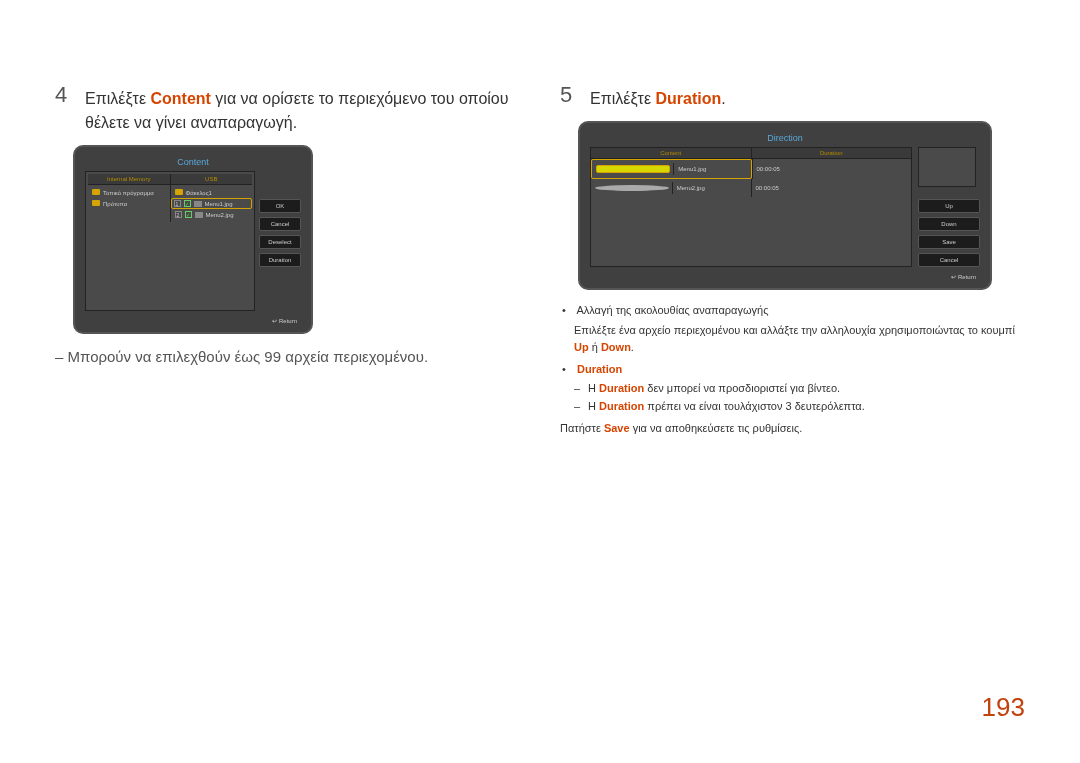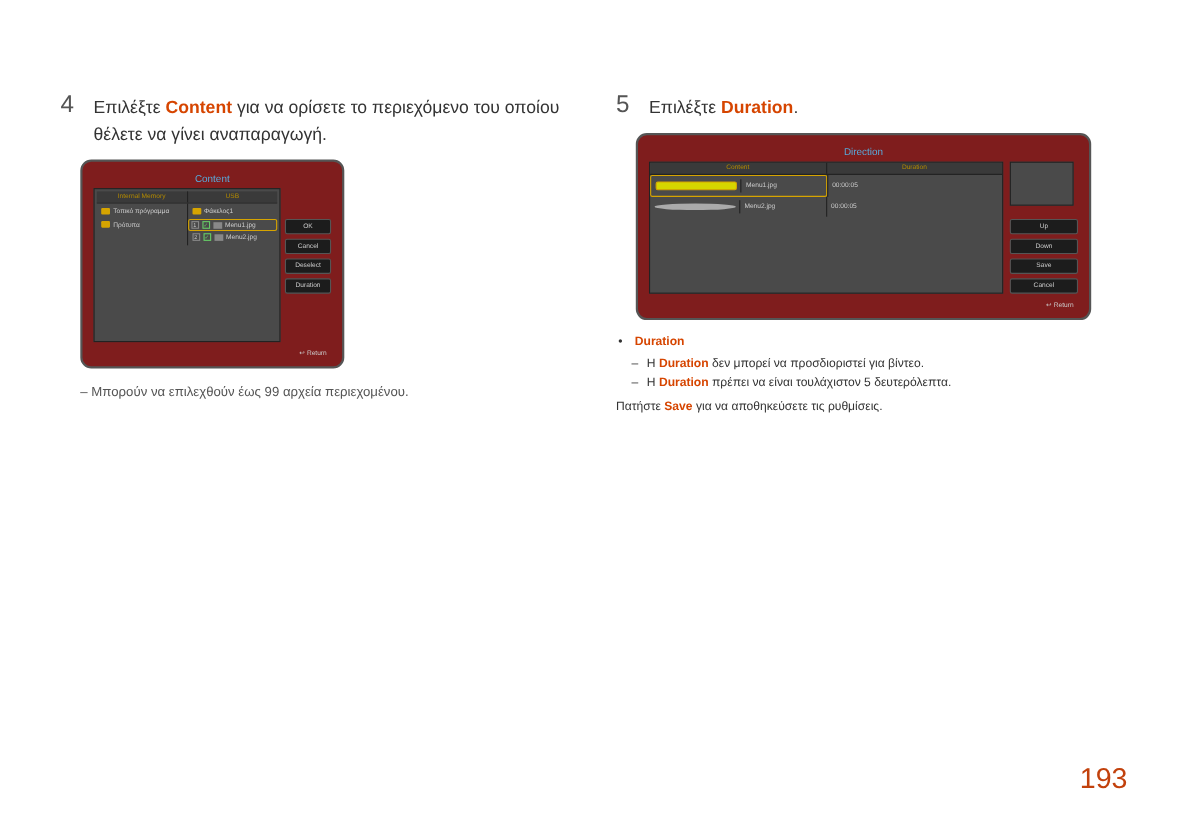--- a/index.html
+++ b/index.html
@@ -23,21 +23,21 @@
     font-size: 22px;
     font-weight: normal;
     color: #555;
     line-height: 1;
     width: 18px;
     flex-shrink: 0;
   }
   .step-text { font-size: 16px; line-height: 1.5; padding-top: 3px; }
   .red { color: #d64500; font-weight: bold; }
   .screen {
-    background: #7f1d1d;
+    background: #404040;
     border: 2px solid #555;
     border-radius: 10px;
     padding: 10px 10px 8px 10px;
     margin: 8px 0 12px 18px;
     width: 240px;
   }
   .screen-wide { width: 414px; }
   .screen-title {
     color: #59a8d8;
     text-align: center;
@@ -138,23 +138,22 @@
     display: inline-flex;
     align-items: center; justify-content: center;
   }
   .f-sel {
     border: 1px solid #d6a400;
     border-radius: 2px;
     margin: 0 -2px;
     padding: 1px 2px;
   }
   .note-dash {
-    font-size: 12px;
+    font-size: 15px;
     color: #555;
-    margin-left: 18px;
     line-height: 1.5;
   }
   .note-dash::before { content: "– "; }
   .body-text {
     font-size: 11px;
     line-height: 1.6;
     margin-top: 4px;
   }
   .bullets {
     list-style: none;
@@ -324,24 +323,30 @@
           <div class="small-btn">Save</div>
           <div class="small-btn">Cancel</div>
         </div>
       </div>
       <div class="return-row"><span>Return</span></div>
     </div>
 
 
     <ul class="bullets">
       <li>
+        <span>Αλλαγή της ακολουθίας αναπαραγωγής</span>
+        <div style="padding-left:0px; margin-top:2px;">
+          <span>Επιλέξτε ένα αρχείο περιεχομένου και αλλάξτε την αλληλουχία χρησιμοποιώντας το κουμπί </span><span class="red">Up</span><span> ή </span><span class="red">Down</span><span>.</span>
+        </div>
+      </li>
+      <li>
         <span class="red">Duration</span>
         <ul class="sub">
           <li><span>Η </span><span class="red">Duration</span><span> δεν μπορεί να προσδιοριστεί για βίντεο.</span></li>
-          <li><span>Η </span><span class="red">Duration</span><span> πρέπει να είναι τουλάχιστον 5 δευτερόλεπτα.</span></li>
+          <li><span>Η </span><span class="red">Duration</span><span> πρέπει να είναι τουλάχιστον 3 δευτερόλεπτα.</span></li>
         </ul>
       </li>
     </ul>
 
     <div class="body-text">
       <span>Πατήστε </span><span class="red">Save</span><span> για να αποθηκεύσετε τις ρυθμίσεις.</span>
     </div>
   </div>
 </div>
 

